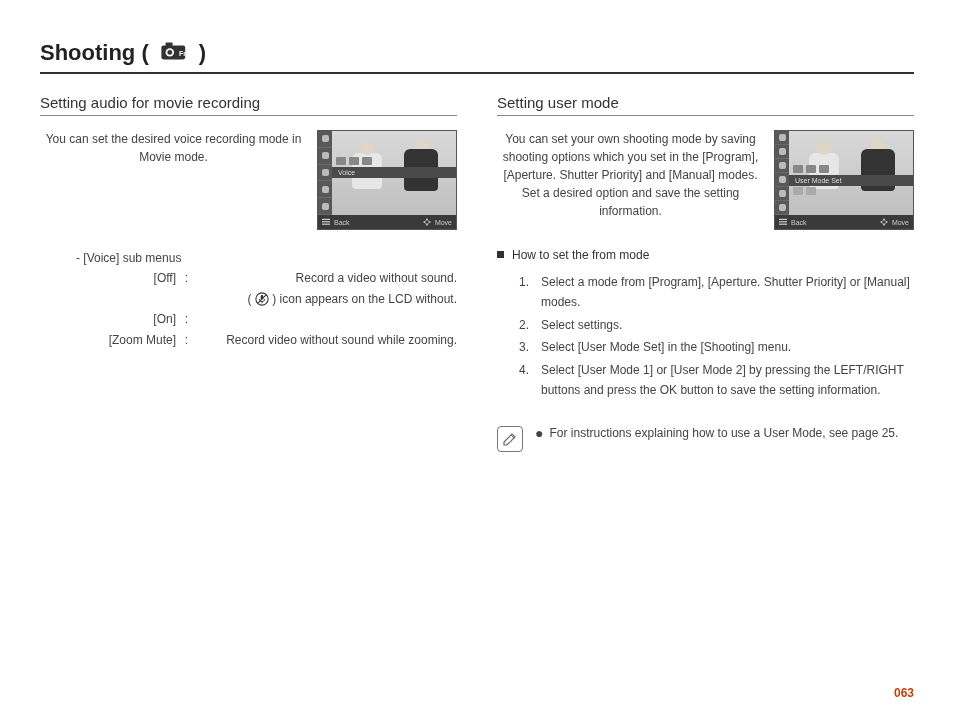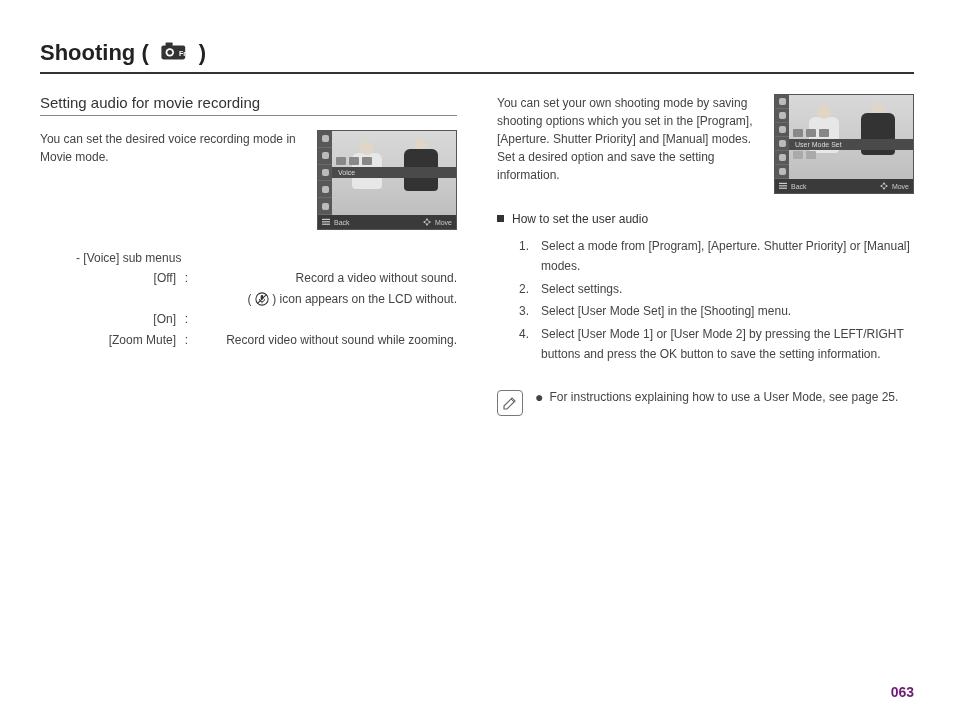--- a/index.html
+++ b/index.html
@@ -4,21 +4,21 @@
 <style>
   * { box-sizing: border-box; margin: 0; padding: 0; }
   html, body { width: 954px; height: 720px; background: #fff; font-family: Arial, Helvetica, sans-serif; color: #333; }
   .page { padding: 40px 40px 20px 40px; position: relative; height: 100%; }
   .title-row { display: flex; align-items: center; gap: 11px; border-bottom: 2px solid #333; padding-bottom: 6px; margin-bottom: 20px; }
   .title-text { font-size: 22px; font-weight: bold; color: #222; }
   .camera-icon svg { width: 28px; height: 20px; }
   .columns { display: flex; gap: 40px; }
   .col { flex: 1; min-width: 0; }
   .section-heading { font-size: 15px; color: #333; border-bottom: 1px solid #888; padding-bottom: 4px; margin-bottom: 14px; }
-  .body-text { font-size: 12px; line-height: 1.5; color: #444; }
+  .body-text { font-size: 12px; line-height: 1.5; color: #444; text-align: center; }
   .intro-row { display: flex; gap: 10px; align-items: flex-start; margin-bottom: 18px; }
   .intro-text { flex: 1; }
   .lcd { width: 140px; height: 100px; background: #6a6a6a; border: 1px solid #555; position: relative; flex-shrink: 0; overflow: hidden; }
   .lcd-left { position: absolute; left: 0; top: 0; bottom: 14px; width: 14px; background: #585858; display: flex; flex-direction: column; }
   .lcd-left .dot { flex:1; border-bottom:1px solid #6a6a6a; display:flex; align-items:center; justify-content:center; }
   .lcd-left .dot::after { content:""; width:7px; height:7px; background:#bbb; border-radius:2px; }
   .lcd-photo { position:absolute; left:14px; right:0; top:0; bottom:14px; background: linear-gradient(180deg,#d9d9d9 0%, #cfcfcf 40%, #bfbfbf 100%); }
   .lcd-photo::before { content:""; position:absolute; left:20px; top:22px; width:30px; height:36px; background:#e7e7e7; border-radius:6px 6px 4px 4px; }
   .lcd-photo::after { content:""; position:absolute; right:18px; top:18px; width:34px; height:42px; background:#333; border-radius:6px 6px 4px 4px; }
   .lcd-photo .head1 { position:absolute; left:28px; top:10px; width:14px; height:14px; background:#e0d6c8; border-radius:50%; }
@@ -44,21 +44,21 @@
   .square-bullet { display:inline-block; width:7px; height:7px; background:#333; margin-right:8px; vertical-align:1px; }
   .howto { font-size:12px; color:#333; margin-bottom:10px; }
   .steps { font-size:12px; line-height:1.7; color:#444; padding-left:22px; }
   .steps .step { display:flex; gap:6px; margin-bottom:2px; }
   .steps .num { width:16px; flex-shrink:0; }
   .note-box { display:flex; gap:12px; margin-top:26px; align-items:flex-start; }
   .note-icon { width:26px; height:26px; border:1px solid #777; border-radius:4px; display:flex; align-items:center; justify-content:center; flex-shrink:0; }
   .note-icon svg { width:16px; height:16px; }
   .note-text { font-size:12px; color:#444; display:flex; align-items:center; gap:6px; }
   .note-text .bullet { font-size:14px; line-height:1; }
-  .page-num { position:absolute; right:40px; bottom:20px; font-size:14px; font-weight:bold; color:#701a75; }
+  .page-num { position:absolute; right:40px; bottom:20px; font-size:12px; font-weight:bold; color:#c2410c; }
 </style>
 </head>
 <body>
 
 <div class="page">
 
   <div class="title-row">
     <span class="title-text">Shooting (</span>
     <span class="camera-icon">
       <svg viewBox="0 0 40 28">
@@ -146,20 +146,21 @@
         <div class="row">
           <span class="ind"></span>
           <span class="k">[Zoom Mute]</span>
           <span class="c">:</span>
           <span class="v">Record video without sound while zooming.</span>
         </div>
       </div>
     </div>
 
     <div class="col">
+      <div class="section-heading">Setting user mode</div>
 
       <div class="intro-row">
         <div class="intro-text body-text" style="white-space:pre-line">You can set your own shooting mode by saving shooting options which you set in the [Program], [Aperture. Shutter Priority] and [Manual] modes.
 Set a desired option and save the setting information.</div>
         <div class="lcd lcd-user">
           <div class="lcd-left">
             <div class="dot"></div>
               <div class="dot"></div>
               <div class="dot"></div>
               <div class="dot"></div>
@@ -193,21 +194,21 @@
                   <polygon points="5,10 7,7 3,7" fill="#ccc"></polygon>
                   <polygon points="0,5 3,3 3,7" fill="#ccc"></polygon>
                   <polygon points="10,5 7,3 7,7" fill="#ccc"></polygon>
                 </svg></span>
             <span>Move</span>
           </div>
         </div>
       </div>
 
       <div class="howto">
-        <span class="square-bullet"></span><span>How to set the user audio</span>
+        <span class="square-bullet"></span><span>How to set the from mode</span>
       </div>
 
       <div class="steps">
         <div class="step">
             <span class="num">1.</span>
             <span>Select a mode from [Program], [Aperture. Shutter Priority] or [Manual] modes.</span>
           </div>
         <div class="step">
             <span class="num">2.</span>
             <span>Select settings.</span>

